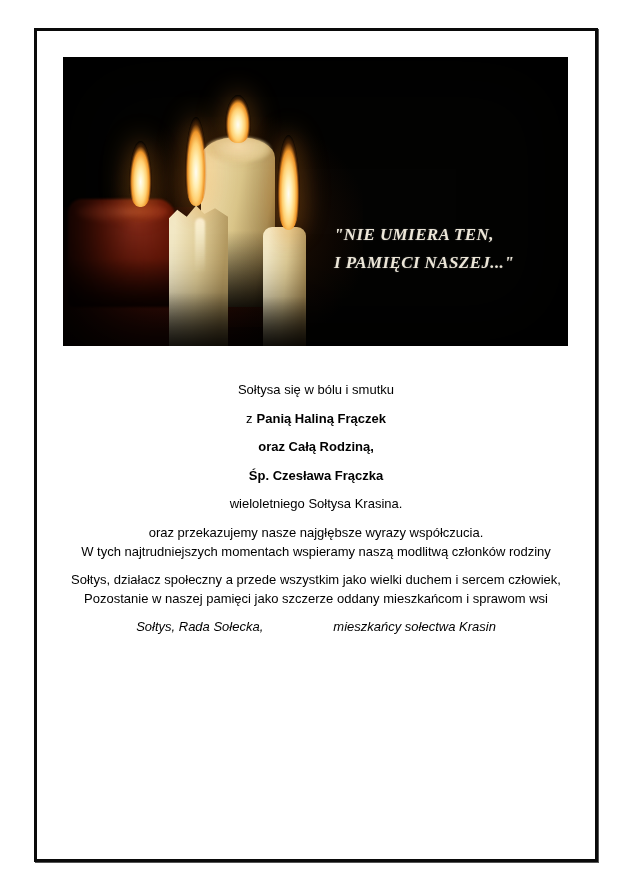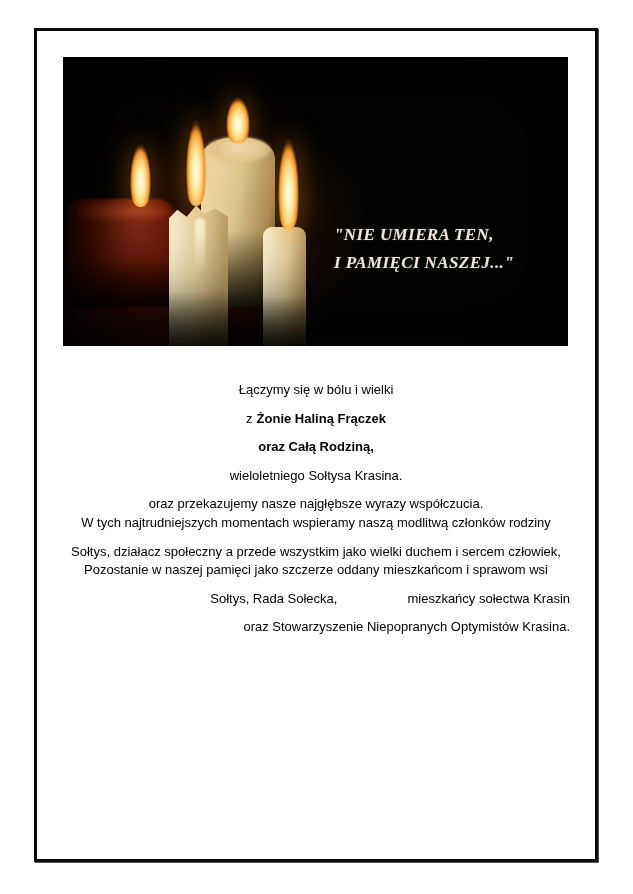--- a/index.html
+++ b/index.html
@@ -95,21 +95,21 @@
     text-shadow:0 0 2px rgba(255,255,255,0.25);white-space:nowrap;
   }
   
   .content{
     position:absolute;left:25px;right:25px;top:350px;
     text-align:center;font-size:13px;line-height:18.6px;
   }
   .content p{margin:0 0 10px 0;white-space:nowrap;}
   .content .pl{display:block;white-space:nowrap;}
   .bold{font-weight:bold;}
-  .italic{text-align:right;}
+  .italic{font-style:italic;}
   .prefix{margin-right:4px;}
   .gap{display:inline-block;width:70px;}
 </style>
 </head>
 <body>
 
 <div class="frame">
 
   <div class="photo">
     <div class="glow-warm"></div>
@@ -123,29 +123,29 @@
     <div class="flame flame-3"></div>
     <div class="flame flame-4"></div>
     <div class="photo-quote">
       <div>"NIE UMIERA TEN,</div>
       <div>I PAMIĘCI NASZEJ..."</div>
     </div>
     <div class="vignette"></div>
   </div>
 
   <div class="content">
-    <p>Łączymy się w bólu i wielki</p>
-    <p><span class="prefix">z</span><span class="bold">Żonie Haliną Frączek</span></p>
+    <p>Sołtysa się w bólu i smutku</p>
+    <p><span class="prefix">z</span><span class="bold">Panią Haliną Frączek</span></p>
     <p class="bold">oraz Całą Rodziną,</p>
+    <p class="bold">Śp. Czesława Frączka</p>
     <p>wieloletniego Sołtysa Krasina.</p>
     <p>
       <span class="pl">oraz przekazujemy nasze najgłębsze wyrazy współczucia.</span>
       <span class="pl">W tych najtrudniejszych momentach wspieramy naszą modlitwą członków rodziny</span>
     </p>
     <p>
       <span class="pl">Sołtys, działacz społeczny a przede wszystkim jako wielki duchem i sercem człowiek,</span>
       <span class="pl">Pozostanie w naszej pamięci jako szczerze oddany mieszkańcom i sprawom wsi</span>
     </p>
     <p class="italic"><span>Sołtys, Rada Sołecka,</span><span class="gap"></span><span>mieszkańcy sołectwa Krasin</span></p>
-    <p class="italic">oraz Stowarzyszenie Niepopranych Optymistów Krasina.</p>
   </div>
 
 </div>
 
 </body></html>

